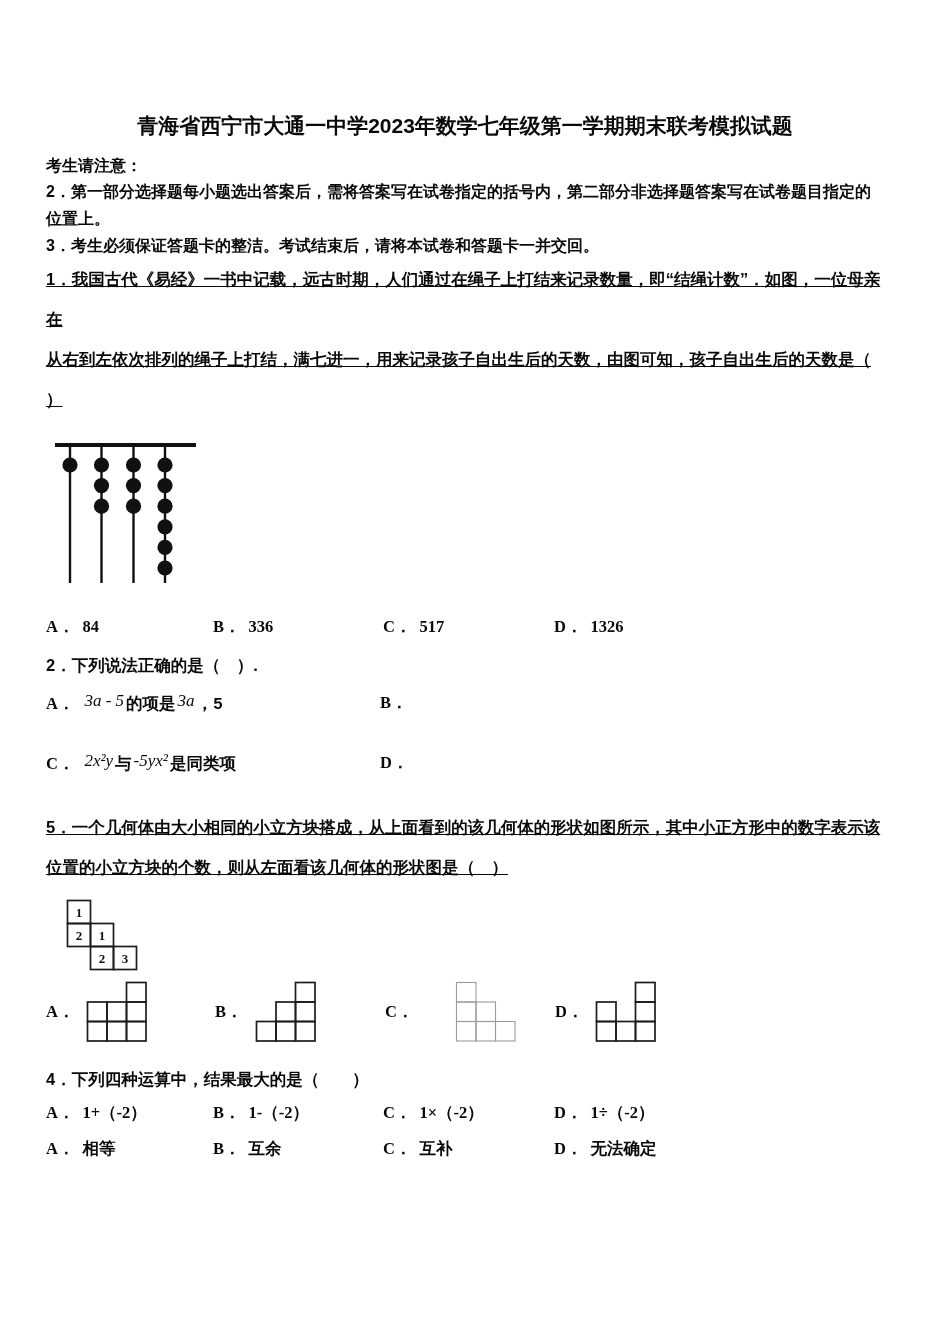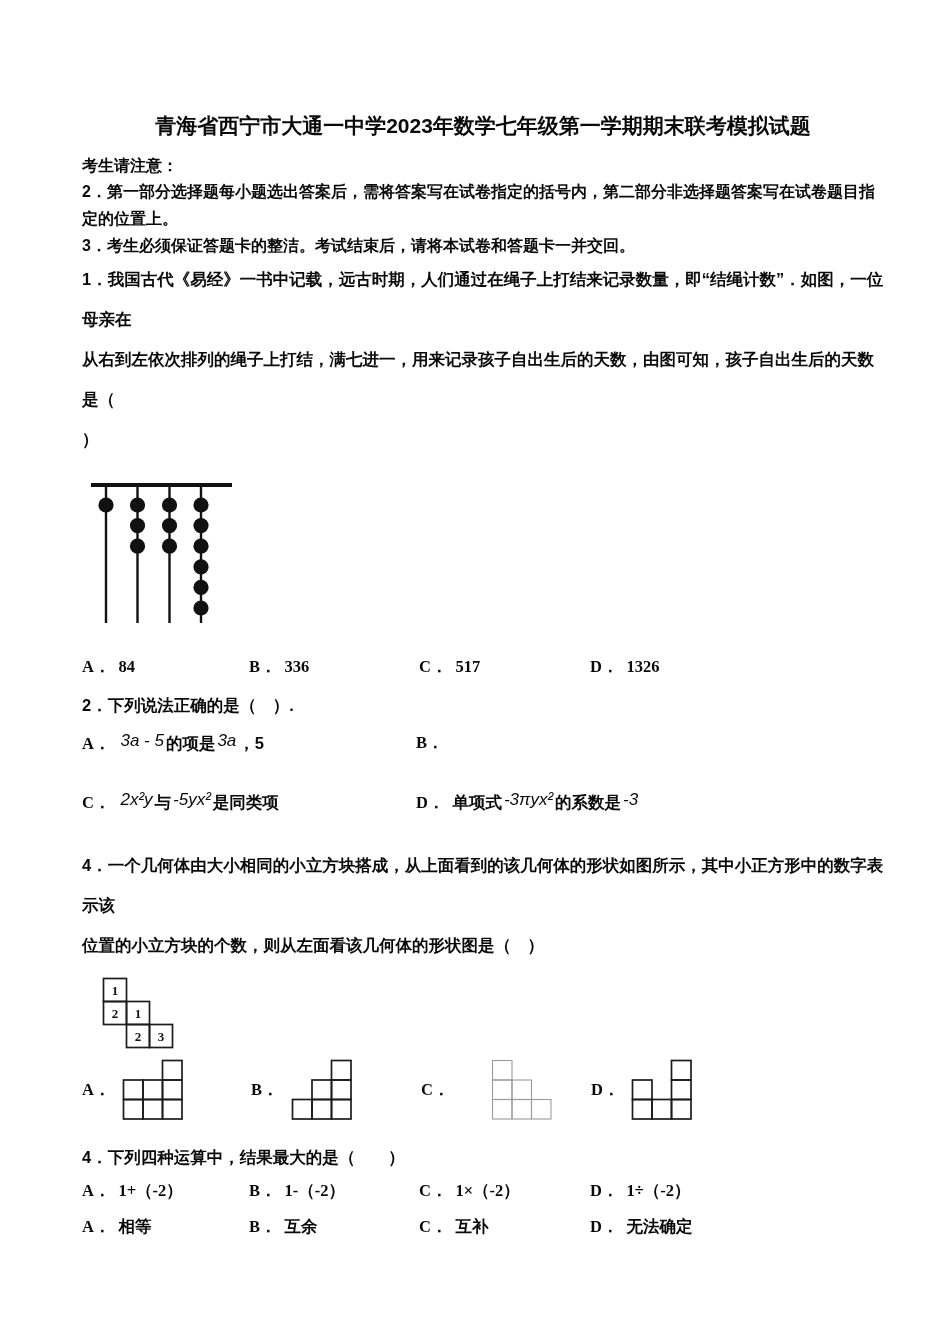--- a/index.html
+++ b/index.html
@@ -11,21 +11,20 @@
   body {
     width: 950px;
     height: 1344px;
     overflow: hidden;
     font-family: "Liberation Sans", sans-serif;
     -webkit-font-smoothing: antialiased;
   }
   .page {
     padding: 112px 66px 0 46px;
     box-sizing: border-box;
-    margin-left: 36px;
   }
   .cn { font-weight: 700; }
   .title {
     text-align: center;
     font-size: 21px;
     line-height: 27px;
     font-weight: 700;
     margin: 0 0 15px 0;
   }
   .notice-heading {
@@ -41,41 +40,42 @@
   .section-heading {
     margin-top: 27px;
     font-size: 17px;
     line-height: 22px;
     font-weight: 700;
   }
   .stem-line {
     font-size: 16.5px;
     line-height: 40px;
     font-weight: 700;
+    text-decoration: underline;
   }
   .stem-tight {
     font-size: 16.5px;
     line-height: 21px;
     font-weight: 700;
   }
   .num, .opt-label, .opt-num {
     font-family: "Liberation Serif", serif;
     font-weight: 700;
     font-style: normal;
   }
   .math {
-    font-family: Liberation Sans, sans-serif;
+    font-family: Liberation Serif, serif;
     font-style: italic;
     font-weight: 400;
     font-size: 17px;
     position: relative;
     top: -3px;
     padding: 0 2px;
   }
-  .plain { font-weight: 700; }
+  .plain { font-weight: 700; font-family: Liberation Mono, monospace; }
 
   
   .fig-ropes { margin: 20px 0 0 8px; }
   .fig-numgrid { margin: 12px 0 0 20px; }
 
   
   .opt-row {
     display: flex;
     align-items: baseline;
     font-size: 16.5px;
@@ -188,28 +188,27 @@
       </div>
       <div class="q2-cell">
         <span class="opt-label">B．</span>
       </div>
       <div class="q2-cell">
         <span class="opt-label">C．</span>
         <span class="cn"><span class="math">2x²y</span><span class="plain">与</span><span class="math">-5yx²</span><span class="plain">是同类项</span></span>
       </div>
       <div class="q2-cell">
         <span class="opt-label">D．</span>
-        <span class="cn"><span class="plain">单项式</span><span class="math">-3πyx²</span><span class="plain">的系数是</span><span class="math">-3</span></span>
       </div>
     </div>
   </div>
 
   <div>
     <div class="q3-para">
-      <div class="stem-line cn">4．一个几何体由大小相同的小立方块搭成，从上面看到的该几何体的形状如图所示，其中小正方形中的数字表示该</div>
+      <div class="stem-line cn">5．一个几何体由大小相同的小立方块搭成，从上面看到的该几何体的形状如图所示，其中小正方形中的数字表示该</div>
       <div class="stem-line cn">位置的小立方块的个数，则从左面看该几何体的形状图是（　）</div>
     </div>
 
     <div class="fig-numgrid">
         <svg width="72" height="72">
           <rect x="1.5" y="1.5" width="23" height="23" fill="none" stroke="#1c1c1c" stroke-width="1.7"></rect>
           <text x="13" y="18" text-anchor="middle" font-size="13" font-weight="700" font-family="Liberation Serif, serif" fill="#111">1</text>
           <rect x="1.5" y="24.5" width="23" height="23" fill="none" stroke="#1c1c1c" stroke-width="1.7"></rect>
           <text x="13" y="41" text-anchor="middle" font-size="13" font-weight="700" font-family="Liberation Serif, serif" fill="#111">2</text>
           <rect x="24.5" y="24.5" width="23" height="23" fill="none" stroke="#1c1c1c" stroke-width="1.7"></rect>

